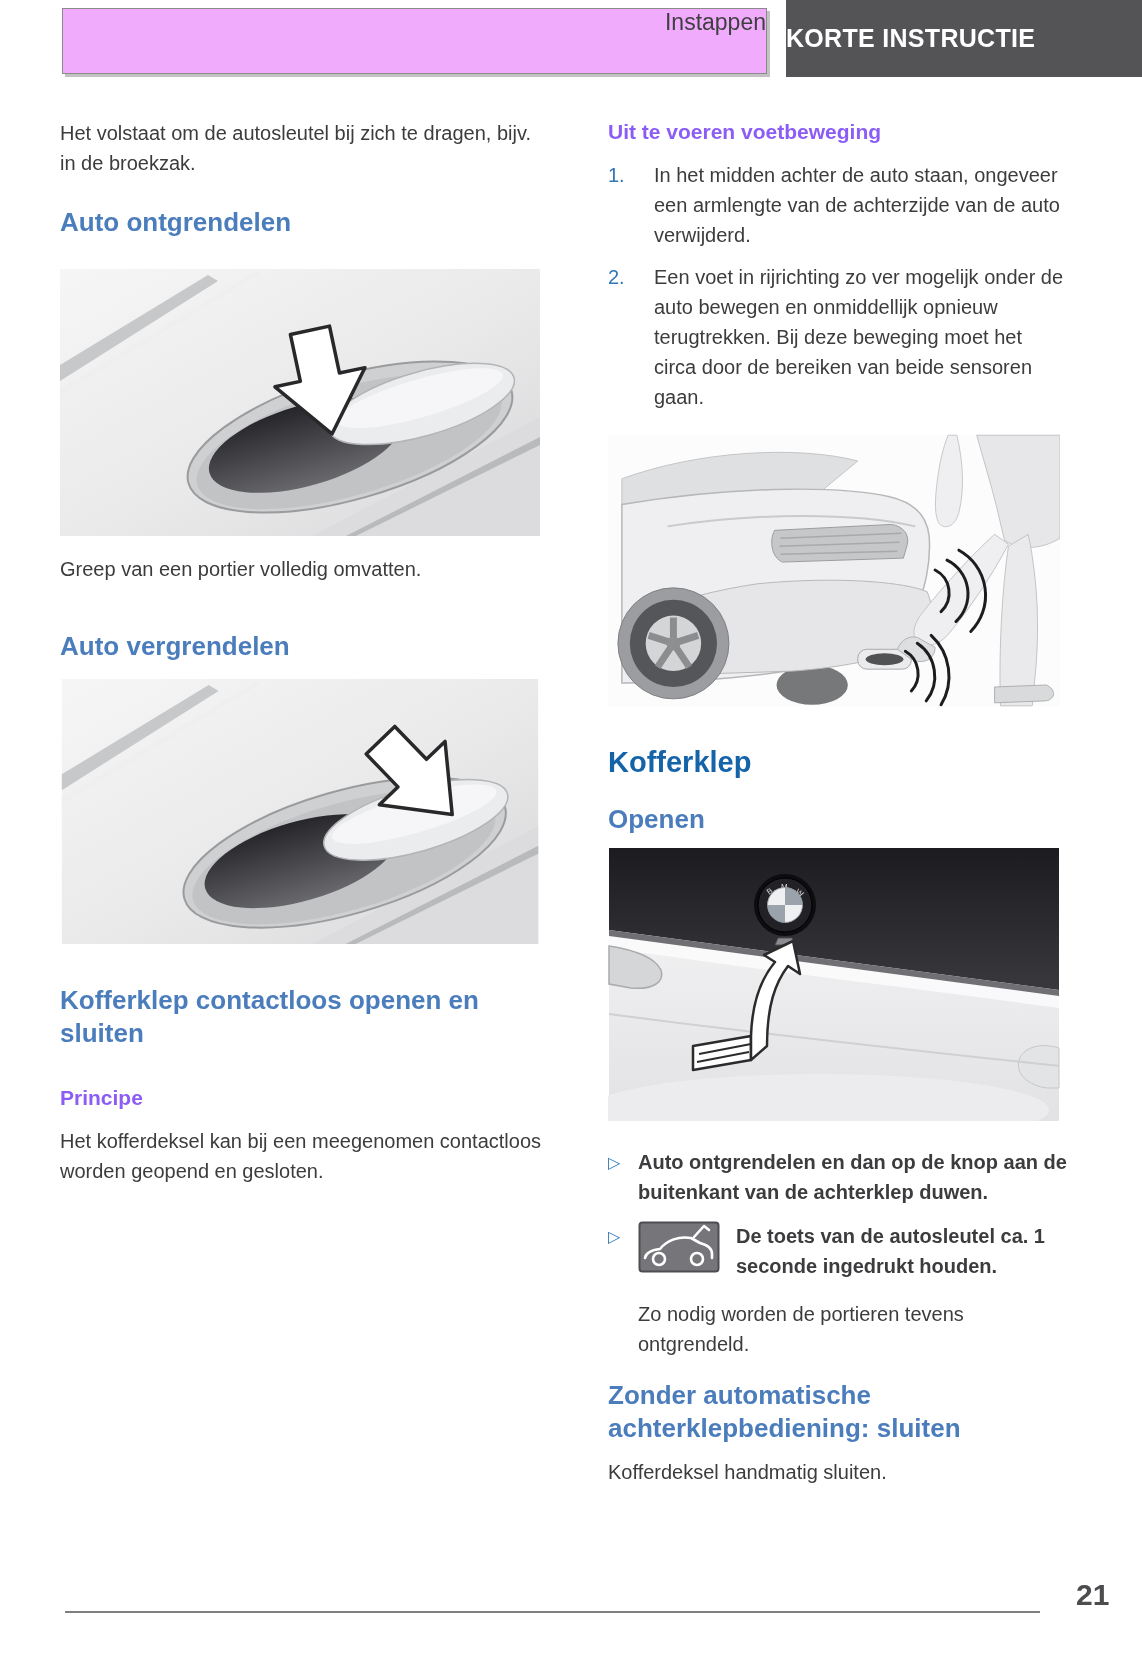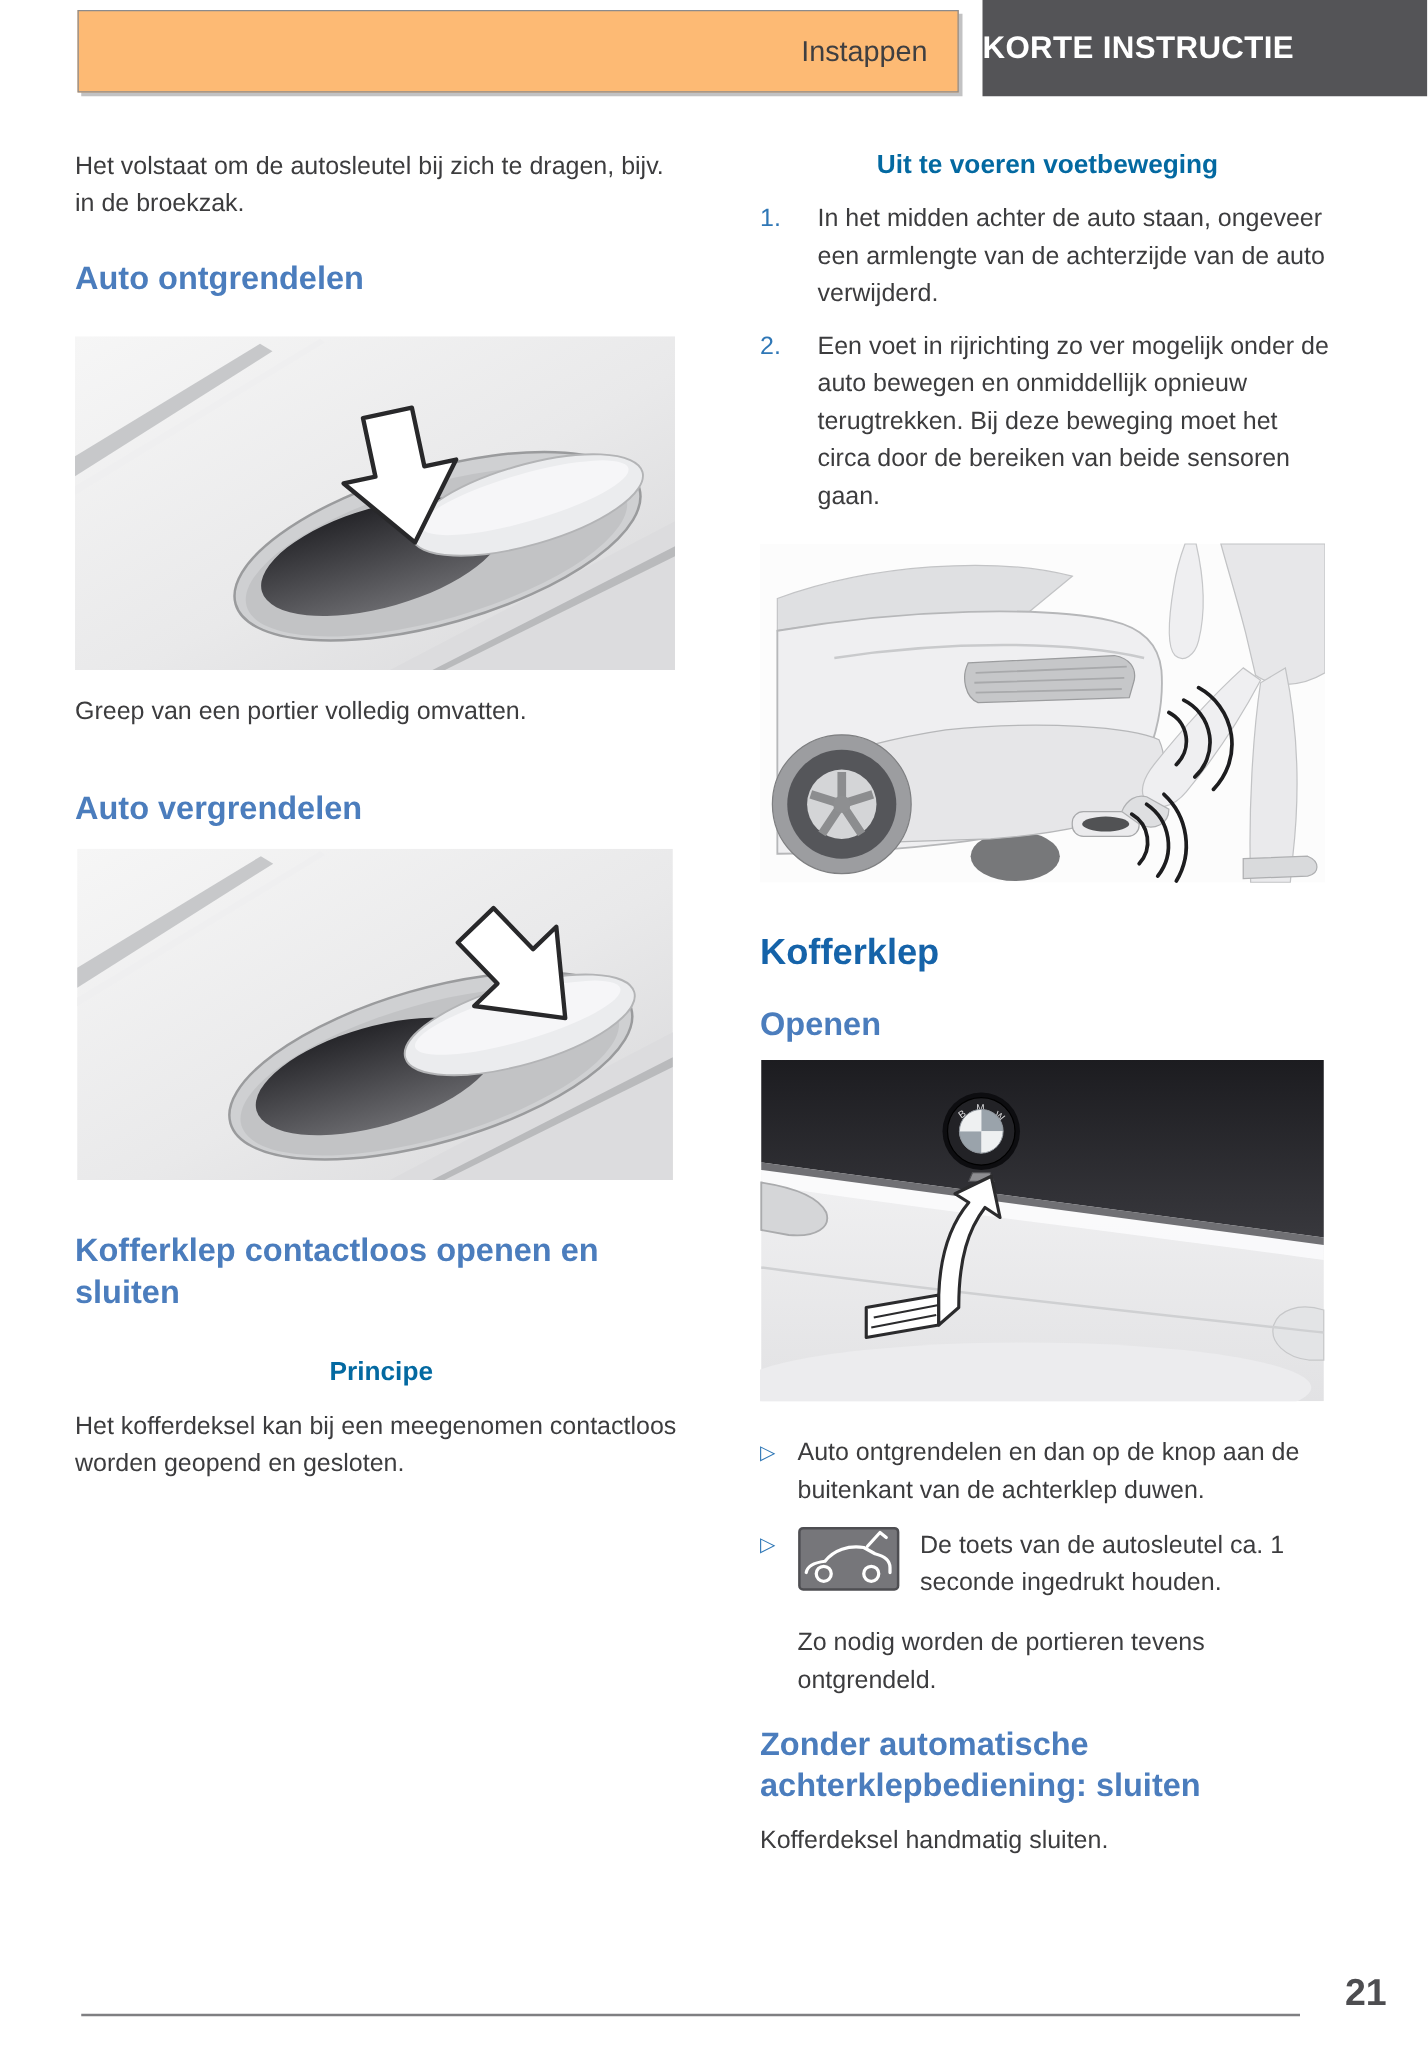--- a/index.html
+++ b/index.html
@@ -1,45 +1,45 @@
 <!DOCTYPE html>
 <html lang="nl"><head>
 <meta charset="utf-8">
 <style>
   html,body{margin:0;padding:0;background:#ffffff;}
   .page{position:relative;width:1142px;height:1654px;background:#fff;overflow:hidden;
         font-family:"Liberation Sans", sans-serif;color:#3c3c3e;}
   
-  .crumb-box{position:absolute;left:62px;top:8px;width:705px;height:66px;background:#fdba74;
+  .crumb-box{position:absolute;left:62px;top:8px;width:705px;height:66px;background:#f0abfc;
              border:1px solid #8b8b8d;box-shadow:3px 3px 0 rgba(120,120,122,.45);
-             display:flex;align-items:center;justify-content:flex-end;padding-right:24px;
+             display:flex;align-items:flex-start;justify-content:flex-end;
              box-sizing:border-box;font-size:23px;color:#3f3f41;}
   .section-tab{position:absolute;left:786px;top:0;width:356px;height:77px;background:#545457;
                display:flex;align-items:center;justify-content:flex-start;}
   .section-tab span{color:#fff;font-weight:700;font-size:25px;letter-spacing:.3px;}
   
   .col{position:absolute;top:118px;}
   .col-left{left:60px;width:490px;}
   .col-right{left:608px;width:460px;}
   p{margin:0;}
   .body{font-size:20px;line-height:30px;color:#3c3c3e;}
   .h1{margin:0;font-size:29px;line-height:34px;font-weight:700;color:#1563a9;}
   .h2{margin:0;font-size:26px;line-height:33px;font-weight:700;color:#4b7dbd;}
-  .h3{margin:0;font-size:21px;line-height:28px;font-weight:700;color:#0369a1;text-align:center;}
+  .h3{margin:0;font-size:21px;line-height:28px;font-weight:700;color:#8b5cf6;}
   .fig{margin:0;font-size:0;}
   .fig svg{display:block;}
   
   ol.steps,ul.bullets{list-style:none;margin:0;padding:0;}
   ol.steps li{display:flex;margin-top:12px;}
   ol.steps li:first-child{margin-top:0;}
   .num{flex:none;width:46px;color:#2f77b6;font-size:20px;line-height:30px;}
   .step-text{flex:1;font-size:20px;line-height:30px;}
   ul.bullets li{display:flex;}
   .tri{flex:none;width:30px;color:#2f77b6;font-size:16px;line-height:30px;padding-top:1px;}
-  .b-text{flex:1;font-size:20px;line-height:30px;}
+  .b-text{flex:1;font-size:20px;line-height:30px;font-weight:bold;}
   .key-icon{flex:none;width:82px;margin-right:16px;}
   .key-icon svg{display:block;}
   .note-indent{margin-left:30px;}
   
   .footer-line{position:absolute;left:65px;top:1611px;width:975px;height:2px;background:#7f7f82;}
   .page-number{position:absolute;left:1076px;top:1578px;font-size:30px;font-weight:700;color:#4d4d50;}
 </style>
 </head>
 <body>
 

